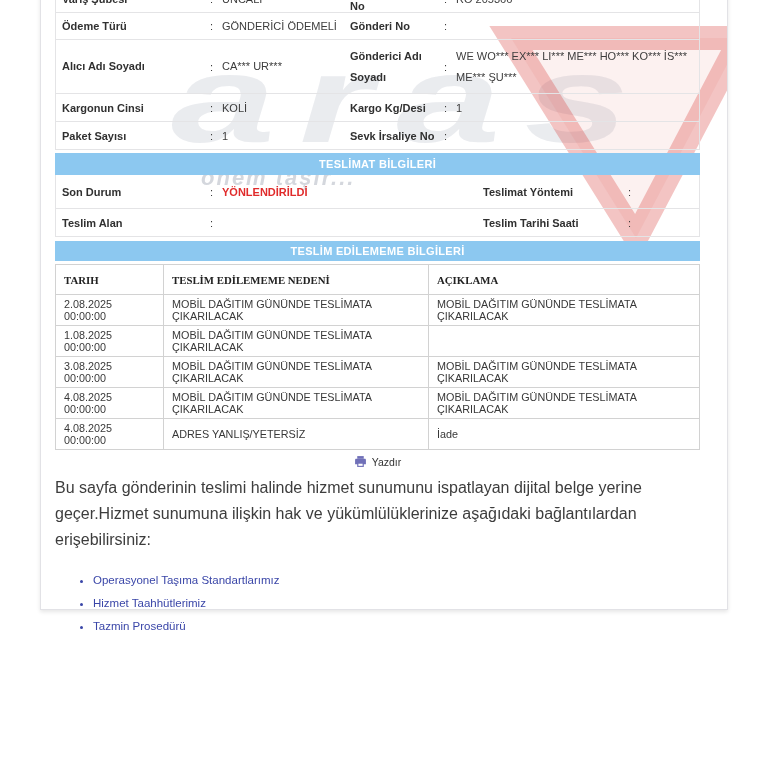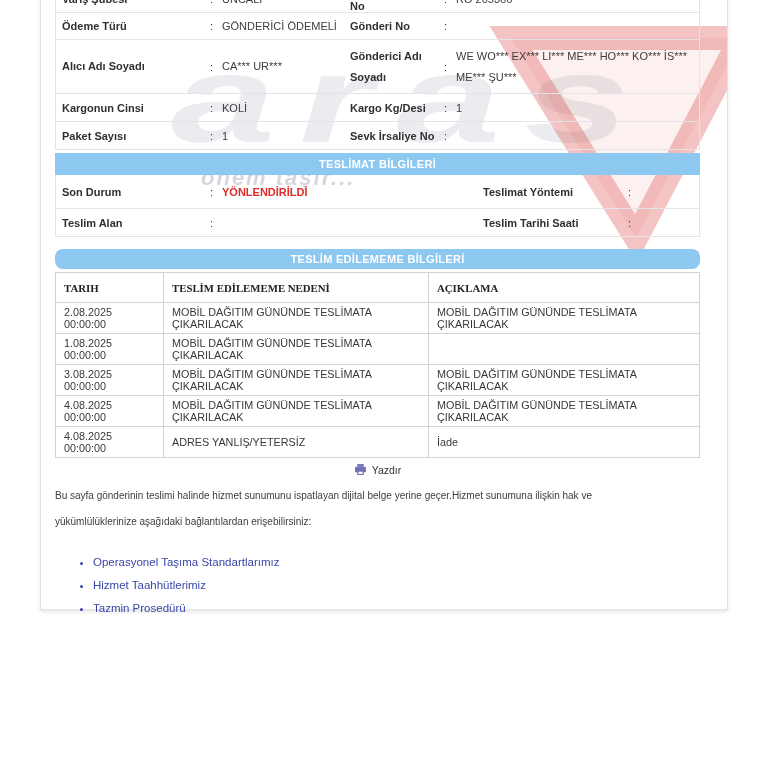--- a/index.html
+++ b/index.html
@@ -26,32 +26,32 @@
   .t2 .row { grid-template-columns:154px 12px 255px 151px 12px 1fr; }
   .h28 { height:28px; } .h27 { height:27px; } .h54 { height:54px; } .h34 { height:34px; }
   .lbl { font-weight:bold; font-size:11px; color:#303030; padding-left:6px; line-height:14px; }
   .val, .colon { font-size:11px; color:#3c3c3c; line-height:14px; }
   .h54 .lbl, .h54 .val { line-height:21px; }
   .red { color:#e02b2b; font-weight:bold; }
 
   .bar { margin-top:3px; height:22px; background:#8cc8f0; color:#fff; font-weight:bold;
          font-size:11px; letter-spacing:0.3px; display:flex; align-items:center;
          justify-content:center; }
-  .bar2 { margin-top:12px; height:20px;border-radius:8px; }
+  .bar2 { margin-top:4px; height:20px; }
 
   table.t3 { margin-top:3px; width:100%; border-collapse:collapse; table-layout:fixed; }
   .t3 th, .t3 td { border:1px solid #d2d2d2; padding:0 8px; text-align:left;
                    vertical-align:middle; font-size:10.8px; color:#383838; }
   .t3 th { height:30px; font-weight:bold; color:#222;font-family:Liberation Serif, serif; }
   .t3 td { height:31px; }
   .c1 { width:108px; } .c2 { width:265px; }
 
   .print-row { margin-top:4px; height:15px; display:flex; align-items:center;
                justify-content:center; gap:5px; font-size:10.5px; color:#333; cursor:pointer; }
-  .note { margin-top:6px; font-size:10px; color:#3d3d3d; line-height:26px; max-width:612px; }
+  .note { margin-top:6px; font-size:16px; color:#3d3d3d; line-height:26px; max-width:612px; }
   .links { margin-top:16px; padding-left:38px; }
   .links li { font-size:11.5px; line-height:23px; color:#3a46a8; }
   .links a { color:#3a46a8; text-decoration:none; cursor:pointer; }
 </style>
 </head>
 <body>
 
 <div class="card">
 
   <div class="watermark">

